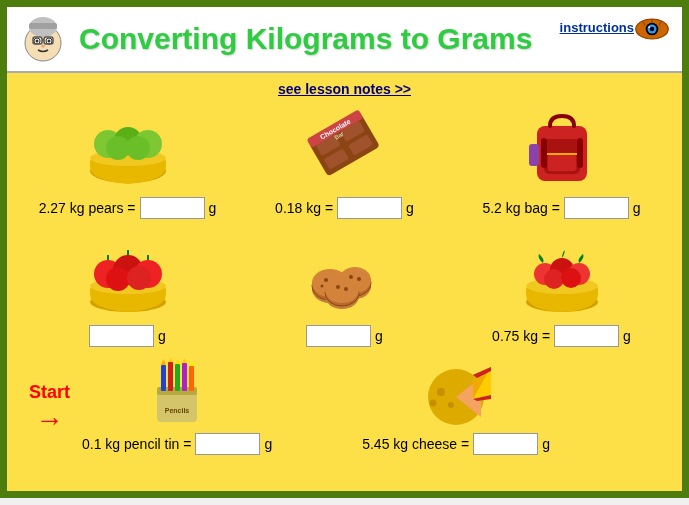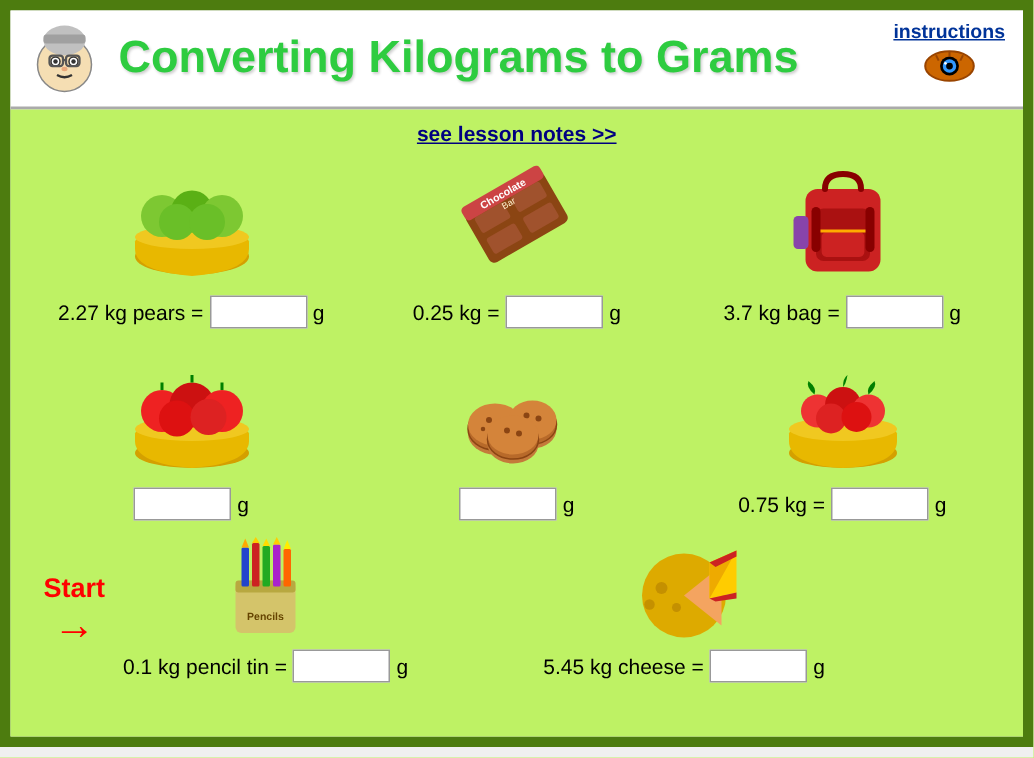--- a/index.html
+++ b/index.html
@@ -40,21 +40,21 @@
     #title {
       font-size: 30px;
       font-weight: bold;
       color: #2ecc40;
       text-shadow: 1px 1px 2px rgba(0,0,0,0.2);
       flex: 1;
     }
 
     #instructions-area {
       display: flex;
-      flex-direction: column;
+      flex-direction: row;
       align-items: center;
       position: absolute;
       right: 12px;
       top: 6px;
     }
 
     #instructions-link {
       color: #003399;
       font-size: 13px;
       font-weight: bold;
@@ -63,21 +63,21 @@
     }
 
     #eye-icon-svg {
       margin-top: 4px;
       width: 36px;
       height: 24px;
     }
 
     
     #main {
-      background: #bef264;
+      background: #fde047;
       flex: 1;
       position: relative;
       padding: 8px 12px;
     }
 
     #lesson-notes {
       text-align: center;
       color: #000080;
       font-size: 14px;
       font-weight: bold;
@@ -267,21 +267,21 @@
               <rect x="20" y="41" width="22" height="12" rx="2" fill="#a0522d"></rect>
               <rect x="48" y="41" width="22" height="12" rx="2" fill="#a0522d"></rect>
 
               <rect x="15" y="15" width="60" height="10" rx="3" fill="#cc4444"></rect>
               <text x="45" y="23" text-anchor="middle" font-size="7" fill="white" font-weight="bold">Chocolate</text>
               <text x="45" y="30" text-anchor="middle" font-size="6" fill="#ffeecc">Bar</text>
             </g>
           </svg>
         </div>
         <div class="problem-row">
-          <span>0.25 kg =</span>
+          <span>0.18 kg =</span>
           <input class="answer-input" type="text" value="" style="">
           <span>g</span>
         </div>
       </div>
 
       <div class="problem-cell">
         <div class="problem-image">
           <svg width="90" height="85" viewBox="0 0 90 85">
 
             <rect x="20" y="22" width="50" height="55" rx="8" fill="#cc2222"></rect>
@@ -294,21 +294,21 @@
 
             <rect x="24" y="34" width="6" height="30" rx="3" fill="#880000"></rect>
             <rect x="60" y="34" width="6" height="30" rx="3" fill="#880000"></rect>
 
             <line x1="30" y1="50" x2="60" y2="50" stroke="#ffaa00" stroke-width="2"></line>
 
             <rect x="12" y="40" width="10" height="22" rx="3" fill="#8844aa"></rect>
           </svg>
         </div>
         <div class="problem-row">
-          <span>3.7 kg bag =</span>
+          <span>5.2 kg bag =</span>
           <input class="answer-input" type="text" value="" style="">
           <span>g</span>
         </div>
       </div>
 
       <div class="problem-cell">
         <div class="problem-image">
           <svg width="90" height="80" viewBox="0 0 90 80">
 
             <ellipse cx="45" cy="68" rx="38" ry="10" fill="#d4a000"></ellipse>

